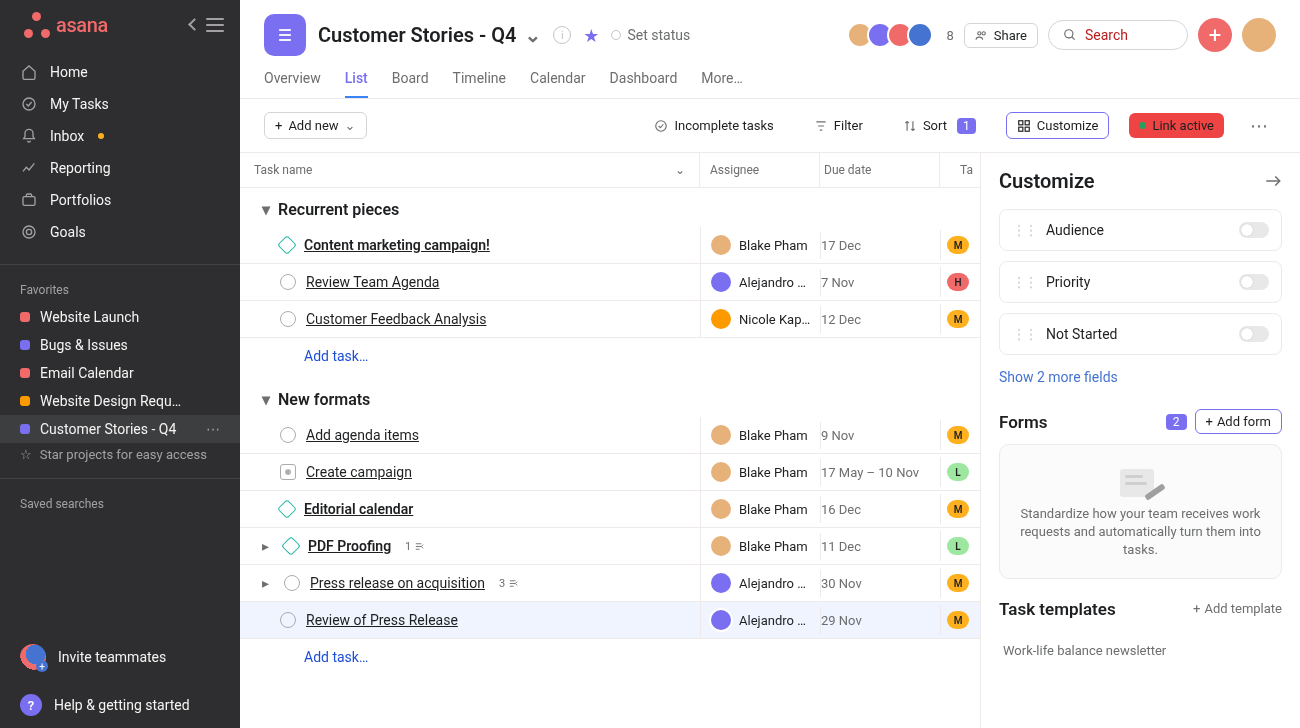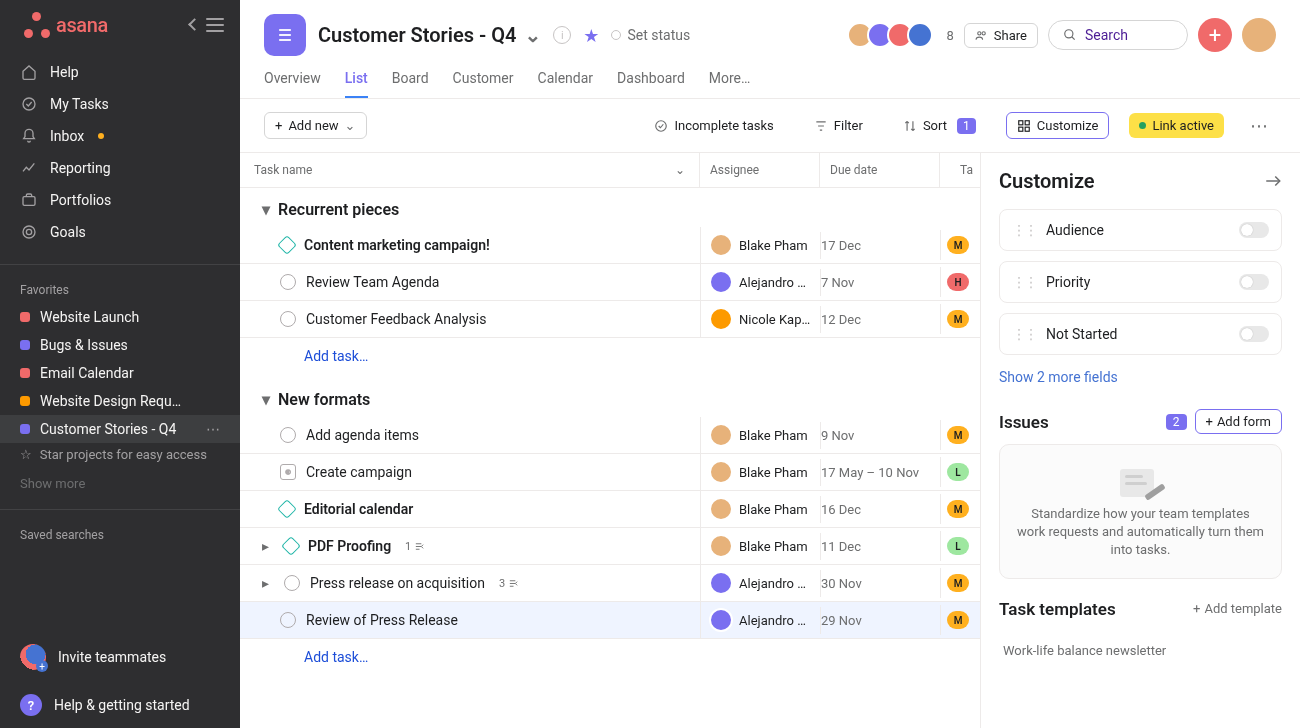--- a/index.html
+++ b/index.html
@@ -54,61 +54,61 @@
 .info-circle { width:18px; height:18px; border:1.5px solid #c7c4c4; border-radius:50%; display:flex; align-items:center; justify-content:center; font-size:11px; color:#c7c4c4; }
 .star { color:#7a6ff0; font-size:18px; }
 .status { display:flex; align-items:center; gap:6px; color:#6d6e6f; font-size:14px; }
 .status .dot { width:10px; height:10px; border:1.5px solid #c7c4c4; border-radius:50%; }
 .header-actions { margin-left:auto; display:flex; align-items:center; gap:10px; }
 .avatars { display:flex; }
 .av { width:26px; height:26px; border-radius:50%; border:2px solid #fff; margin-left:-6px; }
 .av:first-child { margin-left:0; }
 .av-count { font-size:13px; color:#6d6e6f; margin-left:4px; }
 .share-btn { display:flex; align-items:center; gap:6px; padding:4px 10px; border:1px solid #d5d5d5; border-radius:6px; font-size:13px; cursor:pointer; }
-.search { display:flex; align-items:center; gap:8px; border:1px solid #d5d5d5; border-radius:18px; padding:6px 14px; width:140px; color:#4c1d95; }
+.search { display:flex; align-items:center; gap:8px; border:1px solid #d5d5d5; border-radius:18px; padding:6px 14px; width:140px; color:#b91c1c; }
 .add-circle { width:34px; height:34px; border-radius:50%; background:#f06a6a; color:#fff; display:flex; align-items:center; justify-content:center; font-size:22px; cursor:pointer; }
 .me-av { width:34px; height:34px; border-radius:50%; background:#e7b27a; }
 
 .tabs { display:flex; gap:24px; margin-top:14px; border-bottom:1px solid #edeae9; padding:0 24px; }
 .tab { padding:0 0 10px; color:#6d6e6f; font-size:14px; cursor:pointer; }
 .tab.active { color:#7a6ff0; border-bottom:2px solid #3b82f6; font-weight:500; }
 
 .toolbar { display:flex; align-items:center; padding:12px 24px; gap:8px; }
 .btn { display:flex; align-items:center; gap:6px; padding:5px 10px; border:1px solid #d5d5d5; border-radius:6px; font-size:13px; cursor:pointer; background:#fff; }
 .btn.no-border { border:none; }
 .toolbar .right { margin-left:auto; display:flex; align-items:center; gap:20px; }
 .badge-sm { background:#7a6ff0; color:#fff; border-radius:4px; padding:1px 6px; font-size:12px; margin-left:4px; }
 .customize-btn { border:1.5px solid #7a6ff0; }
-.link-active { background:#fde047; border:none; color:#1e1f21; }
+.link-active { background:#ef4444; border:none; color:#1e1f21; }
 .link-active .dot { width:7px; height:7px; border-radius:50%; background:#24a060; }
 .more-dots { color:#6d6e6f; padding:4px 6px; cursor:pointer; font-size:18px; letter-spacing:2px; }
 
 
 .content { flex:1; display:flex; min-height:0; }
 .grid-wrap { flex:1; overflow:auto; border-top:1px solid #edeae9; min-width:0; }
 .grid-header { display:flex; border-bottom:1px solid #edeae9; background:#fff; color:#6d6e6f; font-size:12px; position:sticky; top:0; }
 .col-task { flex:1; padding:10px 14px; display:flex; align-items:center; }
 .col-assignee { width:120px; padding:10px 10px; border-left:1px solid #edeae9; }
-.col-due { width:120px; padding:10px 10px; border-left:1px solid #edeae9; }
+.col-due { width:120px; padding:10px 4px; border-left:1px solid #edeae9; }
 .col-tag { width:40px; padding:10px 20px; border-left:1px solid #edeae9; text-align:left; }
 
 .section-row { padding:12px 14px 8px 22px; display:flex; align-items:center; gap:8px; font-weight:600; font-size:16px; }
 .section-row .caret { color:#6d6e6f; cursor:pointer; }
 
 .task-row { display:flex; align-items:center; border-bottom:1px solid #edeae9; min-height:36px; }
 .task-row.selected { background:#eff4ff; }
 .cell-task { flex:1; display:flex; align-items:center; gap:10px; padding:6px 14px 6px 40px; }
 .cell-assignee { width:120px; display:flex; align-items:center; gap:6px; padding:6px 8px; border-left:1px solid #edeae9; font-size:13px; overflow:hidden; white-space:nowrap; text-overflow:ellipsis; }
 .cell-due { width:120px; padding:6px 0; border-left:1px solid #edeae9; font-size:13px; color:#6d6e6f; }
 .cell-tag { width:40px; padding:6px 6px; border-left:1px solid #edeae9; }
 .chip { width:22px; height:18px; border-radius:10px; display:flex; align-items:center; justify-content:center; font-size:10px; color:#1e1f21; font-weight:600; }
 .check { width:16px; height:16px; border:1.5px solid #afabac; border-radius:50%; flex-shrink:0; }
 .diamond { width:14px; height:14px; border:1.5px solid #1fb5a7; transform:rotate(45deg); border-radius:3px; flex-shrink:0; }
 .people-ic { width:16px; height:16px; border:1.5px solid #afabac; border-radius:3px; display:flex; align-items:center; justify-content:center; font-size:8px; color:#afabac; flex-shrink:0;}
-.task-name { font-size:14px; }
+.task-name { font-size:14px;text-decoration:underline; }
 .task-name.bold { font-weight:600; }
 .sub-pill { font-size:11px; color:#6d6e6f; display:flex; align-items:center; gap:3px; margin-left:4px; }
 .addtask { color:#1d4ed8; padding:10px 14px 14px 64px; font-size:14px; cursor:text; }
 .av-s { width:24px; height:24px; border-radius:50%; flex-shrink:0; border:2px solid #fff; }
 
 
 .panel { width:320px; border-left:1px solid #edeae9; padding:16px 18px 0; overflow:auto; border-top:1px solid #edeae9; }
 .panel-head { display:flex; align-items:center; justify-content:space-between; margin-bottom:16px; }
 .panel-title { font-size:20px; font-weight:600; }
 .collapse-ic { color:#6d6e6f; cursor:pointer; }
@@ -155,21 +155,21 @@
       </div>
   </div>
 
   <div class="sb-nav">
     <div class="sb-item">
       <span class="ic">
           <svg width="16" height="16" viewBox="0 0 24 24" fill="none" stroke="currentColor" stroke-width="2">
             <path d="M3 11l9-8 9 8v10a2 2 0 0 1-2 2H5a2 2 0 0 1-2-2z"></path>
           </svg>
         </span>
-      <span>Help</span>
+      <span>Home</span>
     </div>
     <div class="sb-item">
       <span class="ic">
           <svg width="16" height="16" viewBox="0 0 24 24" fill="none" stroke="currentColor" stroke-width="2">
             <circle cx="12" cy="12" r="9"></circle>
             <path d="M8 12l3 3 5-6"></path>
           </svg>
         </span>
       <span>My Tasks</span>
     </div>
@@ -235,21 +235,20 @@
         <span class="fav-dot" style="background: rgb(122, 111, 240);"></span>
         <span>Customer Stories - Q4</span>
         <span class="more">⋯</span>
       </div>
     </div>
 
   <div class="star-row">
     <span>☆</span>
     <span>Star projects for easy access</span>
   </div>
-  <div class="show-more">Show more</div>
 
   <div class="sb-divider"></div>
   <div class="sb-section-title">Saved searches</div>
 
   <div class="sb-bottom">
     <div class="invite">
       <span class="pic">
           <span class="plus">+</span>
         </span>
       <span>Invite teammates</span>
@@ -307,21 +306,21 @@
         <div class="add-circle">+</div>
         <div class="me-av"></div>
       </div>
     </div>
   </div>
 
   <div class="tabs" id="tabs">
       <div class="tab">Overview</div>
       <div class="tab active">List</div>
       <div class="tab">Board</div>
-      <div class="tab">Customer</div>
+      <div class="tab">Timeline</div>
       <div class="tab">Calendar</div>
       <div class="tab">Dashboard</div>
       <div class="tab">More…</div>
     </div>
 
   <div class="toolbar">
     <div class="btn">
       <span>+</span>
       <span>Add new</span>
       <span style="color:#6d6e6f">⌄</span>
@@ -549,35 +548,35 @@
           </div>
           <div class="field-card">
             <span class="drag">⋮⋮</span>
             <span>Not Started</span>
             <span class="toggle"></span>
           </div>
         </div>
       <span class="link-text">Show 2 more fields</span>
 
       <div class="section-head">
-        <h3>Issues</h3>
+        <h3>Forms</h3>
         <div style="display:flex;gap:8px;align-items:center">
           <span class="num-badge">2</span>
           <div class="add-btn">
               <span>+</span>
               <span>Add form</span>
             </div>
         </div>
       </div>
       <div class="form-card">
         <div class="form-illus">
             <div class="sheet"></div>
             <div class="pen"></div>
           </div>
-        <p>Standardize how your team templates work requests and automatically turn them into tasks.</p>
+        <p>Standardize how your team receives work requests and automatically turn them into tasks.</p>
       </div>
 
       <div class="section-head">
         <h3>Task templates</h3>
         <div class="add-template">
             <span>+</span>
             <span>Add template</span>
           </div>
       </div>
       <div class="tmpl-row">Work-life balance newsletter</div>

